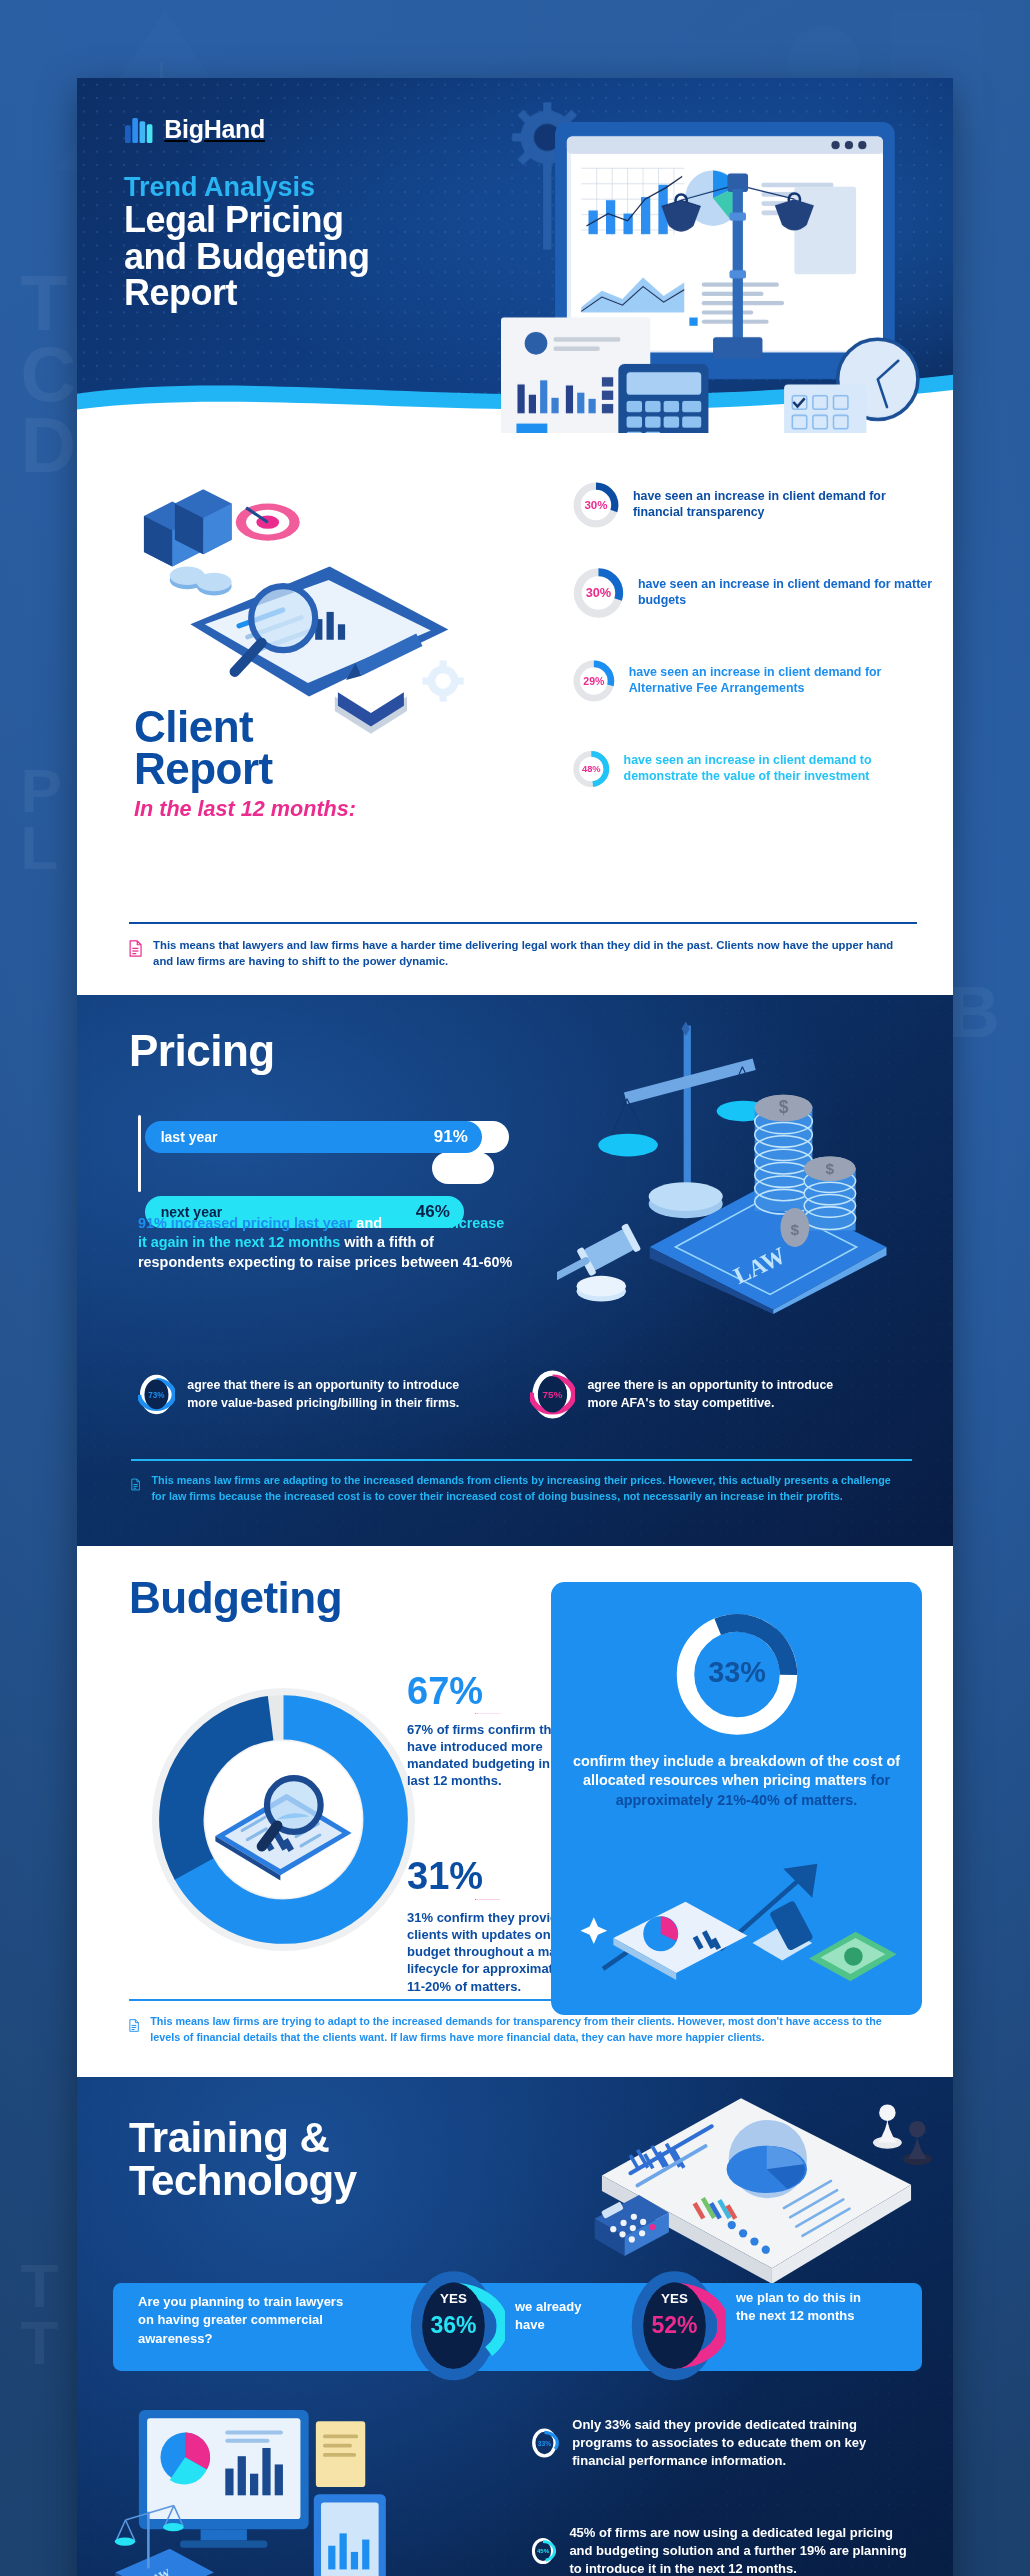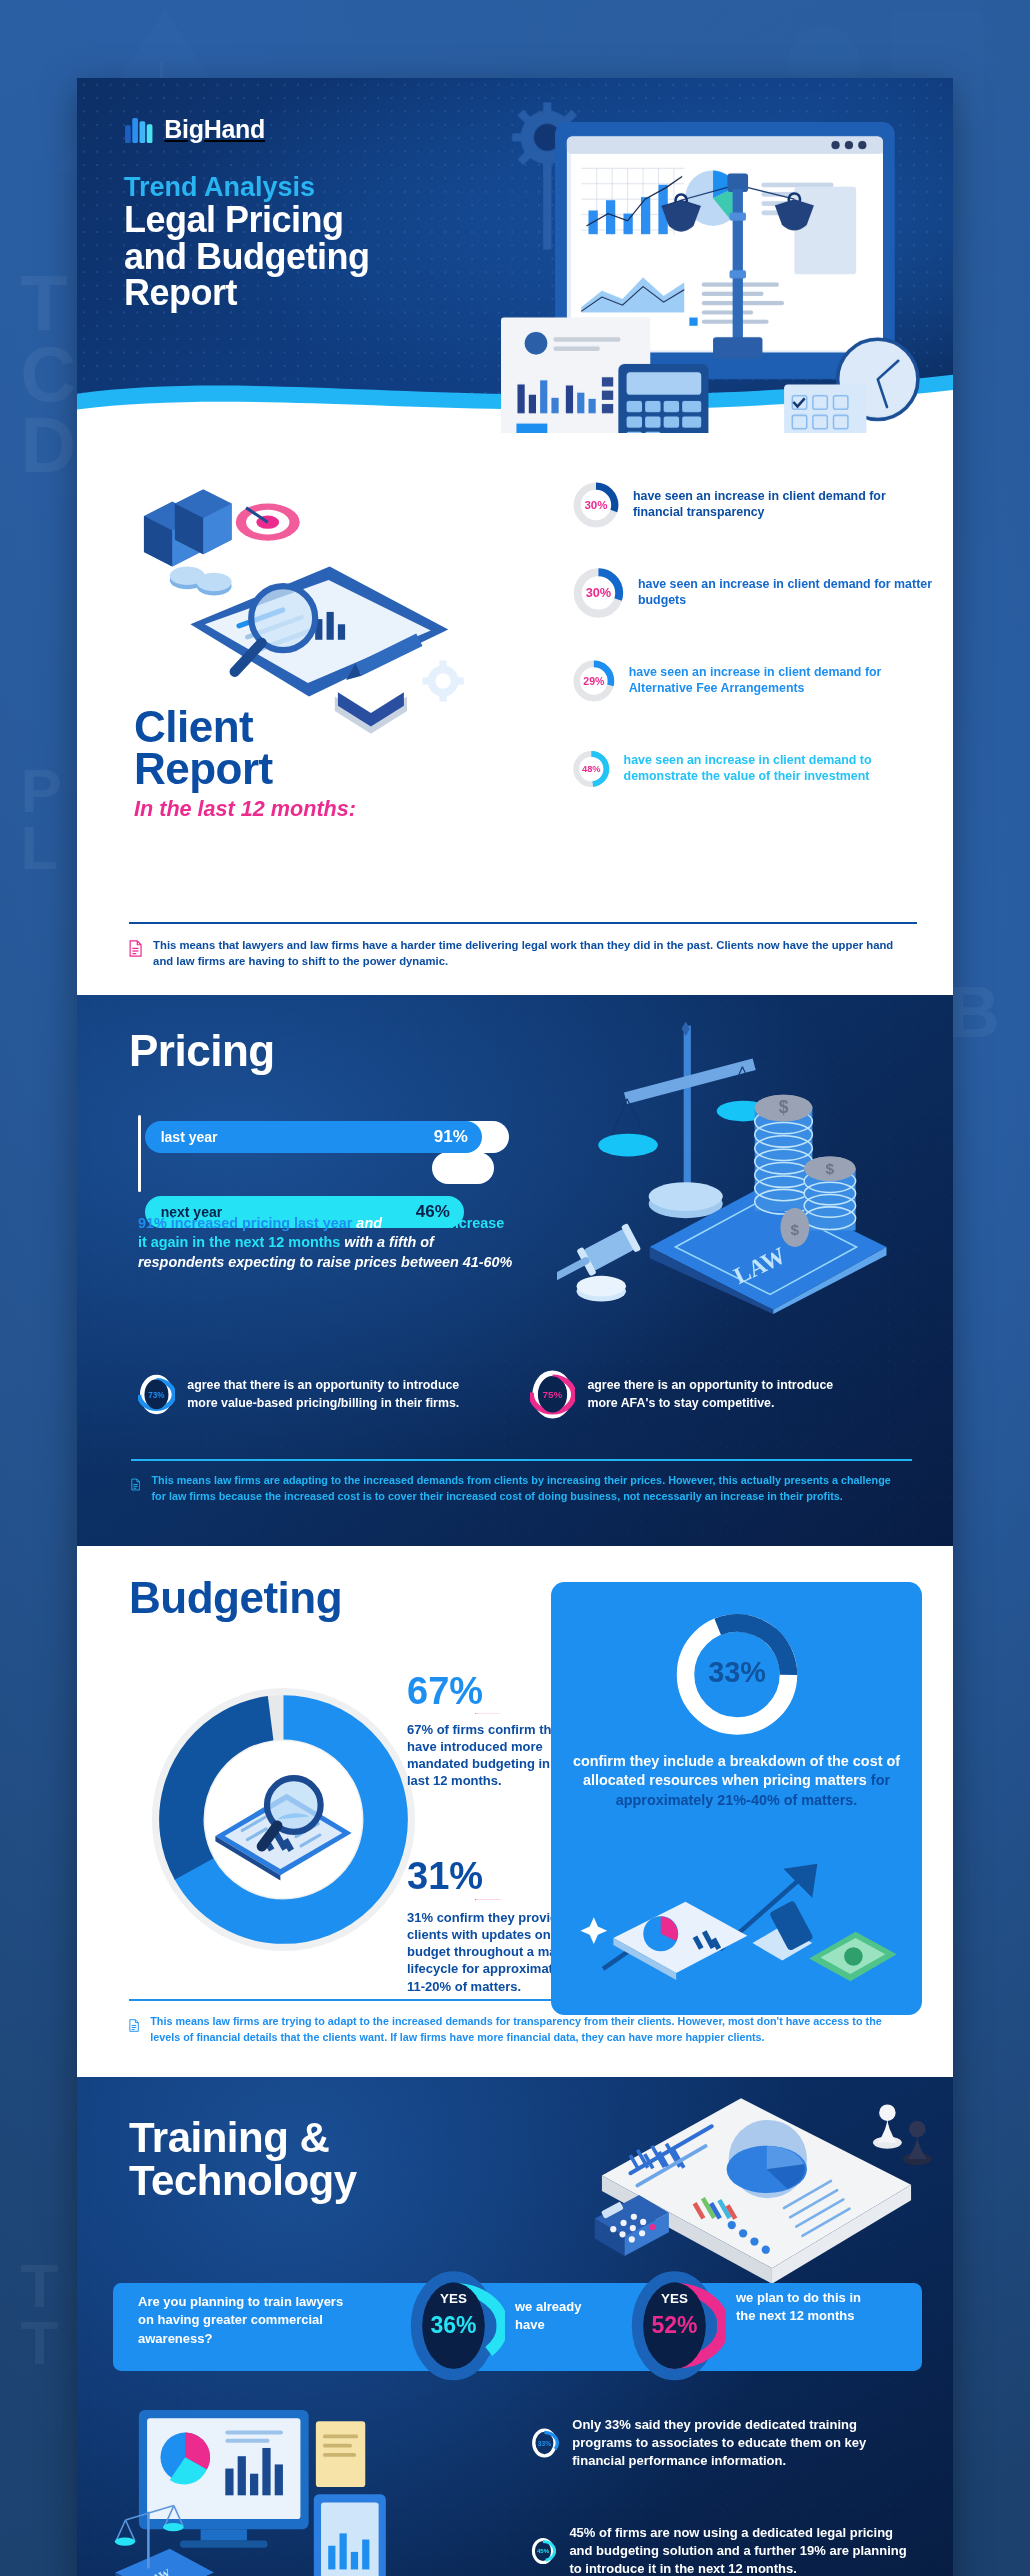--- a/index.html
+++ b/index.html
@@ -64,21 +64,21 @@
   .bar-row{position:relative;height:24px;margin-bottom:7.2px;}
   .bar-axis{position:absolute;left:0;top:-6.2px;width:3.1px;height:77px;background:#fff;border-radius:1.5px;}
   .bar{position:absolute;left:7.2px;top:0;height:32px;border-radius:17.5px;display:flex;align-items:center;
        justify-content:space-between;padding:0 14.4px 0 15.5px;}
   .bar .cap{font-size:14px;font-weight:600;}
   .bar .val{font-size:17px;font-weight:bold;}
   .bar-tail{position:absolute;top:0;height:32px;width:62px;background:#fff;border-radius:17.5px;z-index:-1;}
   .price-copy{position:absolute;left:61px;top:219px;width:376px;font-size:14.4px;line-height:1.34;font-weight:bold;color:#fff;z-index:5;}
   .price-copy .c1{color:#1d8ff0;}
   .price-copy .c2{color:#25e3f5;}
-  .price-copy .reg{font-weight:600;font-style:italic;}
+  .price-copy .reg{font-weight:600;}
   .pricing-art{position:absolute;right:15.5px;top:10.3px;width:381px;height:309px;z-index:4;}
   .circle-stats{position:absolute;left:61px;top:361px;right:46px;display:flex;gap:62px;z-index:5;}
   .cstat{display:flex;align-items:center;gap:12.4px;width:330px;}
   .cstat p{color:#fff;font-size:12.4px;line-height:1.42;font-weight:600;}
   .pr-rule{position:absolute;left:54px;right:41px;top:464px;height:2.1px;background:#22b5f6;z-index:5;}
   .pr-note{position:absolute;left:54px;right:46px;top:478px;display:flex;gap:11.3px;z-index:5;}
   .pr-note p{color:#22b5f6;font-size:10.8px;line-height:1.48;font-weight:600;}
 
   
   .budget{position:relative;height:531px;background:#fff;overflow:hidden;}

